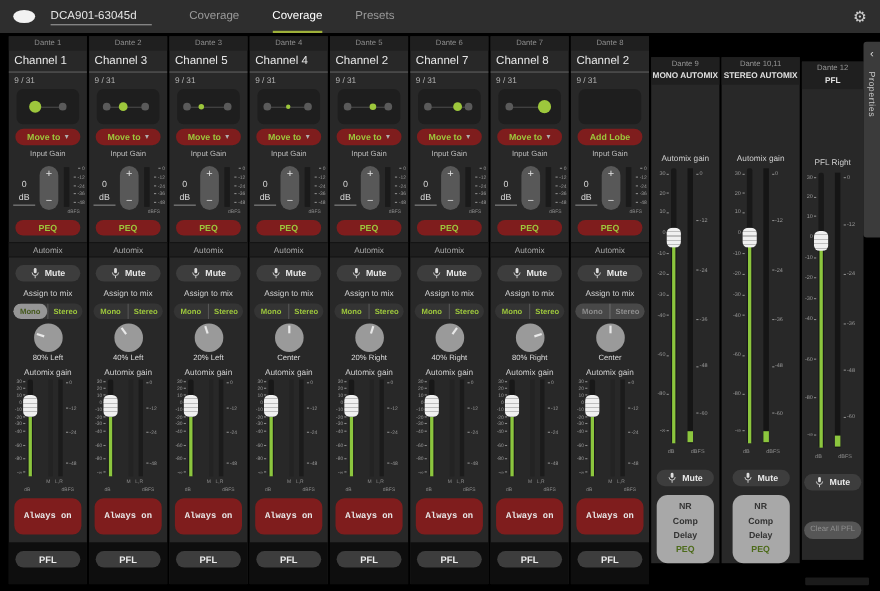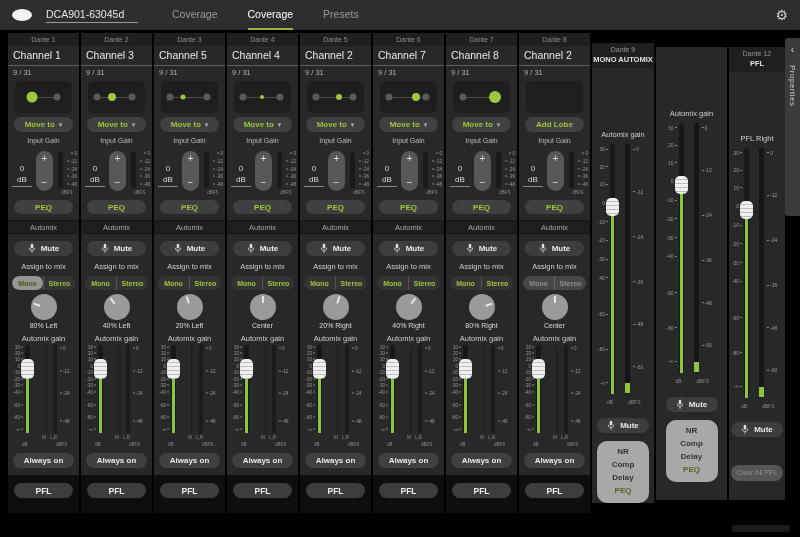--- a/index.html
+++ b/index.html
@@ -23,21 +23,21 @@
   .strip-hdr { width:100%; height:13px; background:#1f1f1f; color:#8d8d8d; font-size:7px; text-align:center; line-height:13px; }
   .name-wrap { width:100%; padding:3px 5px 0 5px; border-bottom:1px solid #5f5f5f; }
   .strip-name { font-size:10.5px; color:#e8e8e8; padding-bottom:4px; }
   .lobe-count { width:100%; font-size:7.5px; color:#b5b5b5; padding:2px 0 0 5px; height:12px; }
   .lobe-box { position:relative; width:57px; height:32px; background:#1e1e1e; border-radius:6px; margin-top:3px; }
   .lobe-line { position:absolute; top:50%; height:1px; background:#4a4a4a; }
   .lobe-dot { position:absolute; top:50%; transform:translate(-50%,-50%); border-radius:50%; }
   .lobe-dot.green { background:#9dc73c; }
   .lobe-dot.gray  { background:#5a5a5a; }
 
-  .pill { background:#404040; border-radius:8px; display:flex; align-items:center; justify-content:center; cursor:pointer; }
+  .pill { background:#7f1d1d; border-radius:8px; display:flex; align-items:center; justify-content:center; cursor:pointer; }
   .action { width:59px; height:15px; margin-top:4px; gap:4px; }
   .action-label { color:#9dc73c; font-size:8px; font-weight:bold; }
   .chev { color:#b0b0b0; font-size:7px; line-height:1; }
 
   .mini-label { font-size:7px; color:#bdbdbd; text-align:center; }
   .input-gain-label { margin-top:5px; height:10px; }
 
   .gain-row { position:relative; width:67px; height:46px; margin-top:2px; }
   .gain-val { position:absolute; left:2px; top:8px; width:20px; text-align:center; color:#dcdcdc; }
   .gain-val .v { font-size:8px; }
@@ -90,21 +90,21 @@
   .m1 { left:34px; width:4px; height:88px; background:#232323; }
   .m2 { left:43px; width:4px; height:88px; }
   .m-scale { position:absolute; left:50px; top:0; width:16px; height:88px; }
   .m-scale .tick { right:auto; left:0; }
   .bl { position:absolute; font-size:4.5px; color:#8d8d8d; }
   .bl-m   { top:90px; left:32px; }
   .bl-lr  { top:90px; left:40px; }
   .bl-db  { top:97px; left:12px; }
   .bl-dbfs{ top:97px; left:46px; }
 
-  .always { width:61px; height:15px; margin-top:4px; }
+  .always { width:61px; height:33px; margin-top:4px;font-family:Liberation Mono, monospace; }
   .always span { color:#e8e8e8; font-size:8px; font-weight:bold; }
   .strip-footer { width:100%; height:38px; margin-top:7px; background:#0e0e0e; display:flex; justify-content:center; }
   .pfl-btn { width:59px; height:15px; margin-top:8px; background:#3d3d3d; }
   .pfl-btn span { color:#ececec; font-size:8.5px; font-weight:bold; }
 
   
   .output { width:62px; background:#282828; display:flex; flex-direction:column; align-items:center; min-height:453px; }
   .output:nth-child(10) { width:71px; }
   .output:nth-child(11) { width:56px; }
   .out-hdr { width:100%; background:#1f1f1f; padding:3px 0 4px 0; text-align:center; }
@@ -1539,20 +1539,24 @@
     <div class="proc-panel">
           <div class="proc-btn">NR</div>
           <div class="proc-btn">Comp</div>
           <div class="proc-btn">Delay</div>
           <div class="proc-btn green">PEQ</div>
         </div>
 
   </div>
 
   <div class="output">
+    <div class="out-hdr">
+      <div class="out-dante">Dante 10,11</div>
+      <div class="out-title">STEREO AUTOMIX</div>
+    </div>
     <div class="out-gain-label">Automix gain</div>
     <div class="out-fader">
       <div class="of-scale">
             <div class="tick" style="top: 2%;">
               <span>30</span>
               <span class="dash"></span>
             </div>
             <div class="tick" style="top: 9%;">
               <span>20</span>
               <span class="dash"></span>

